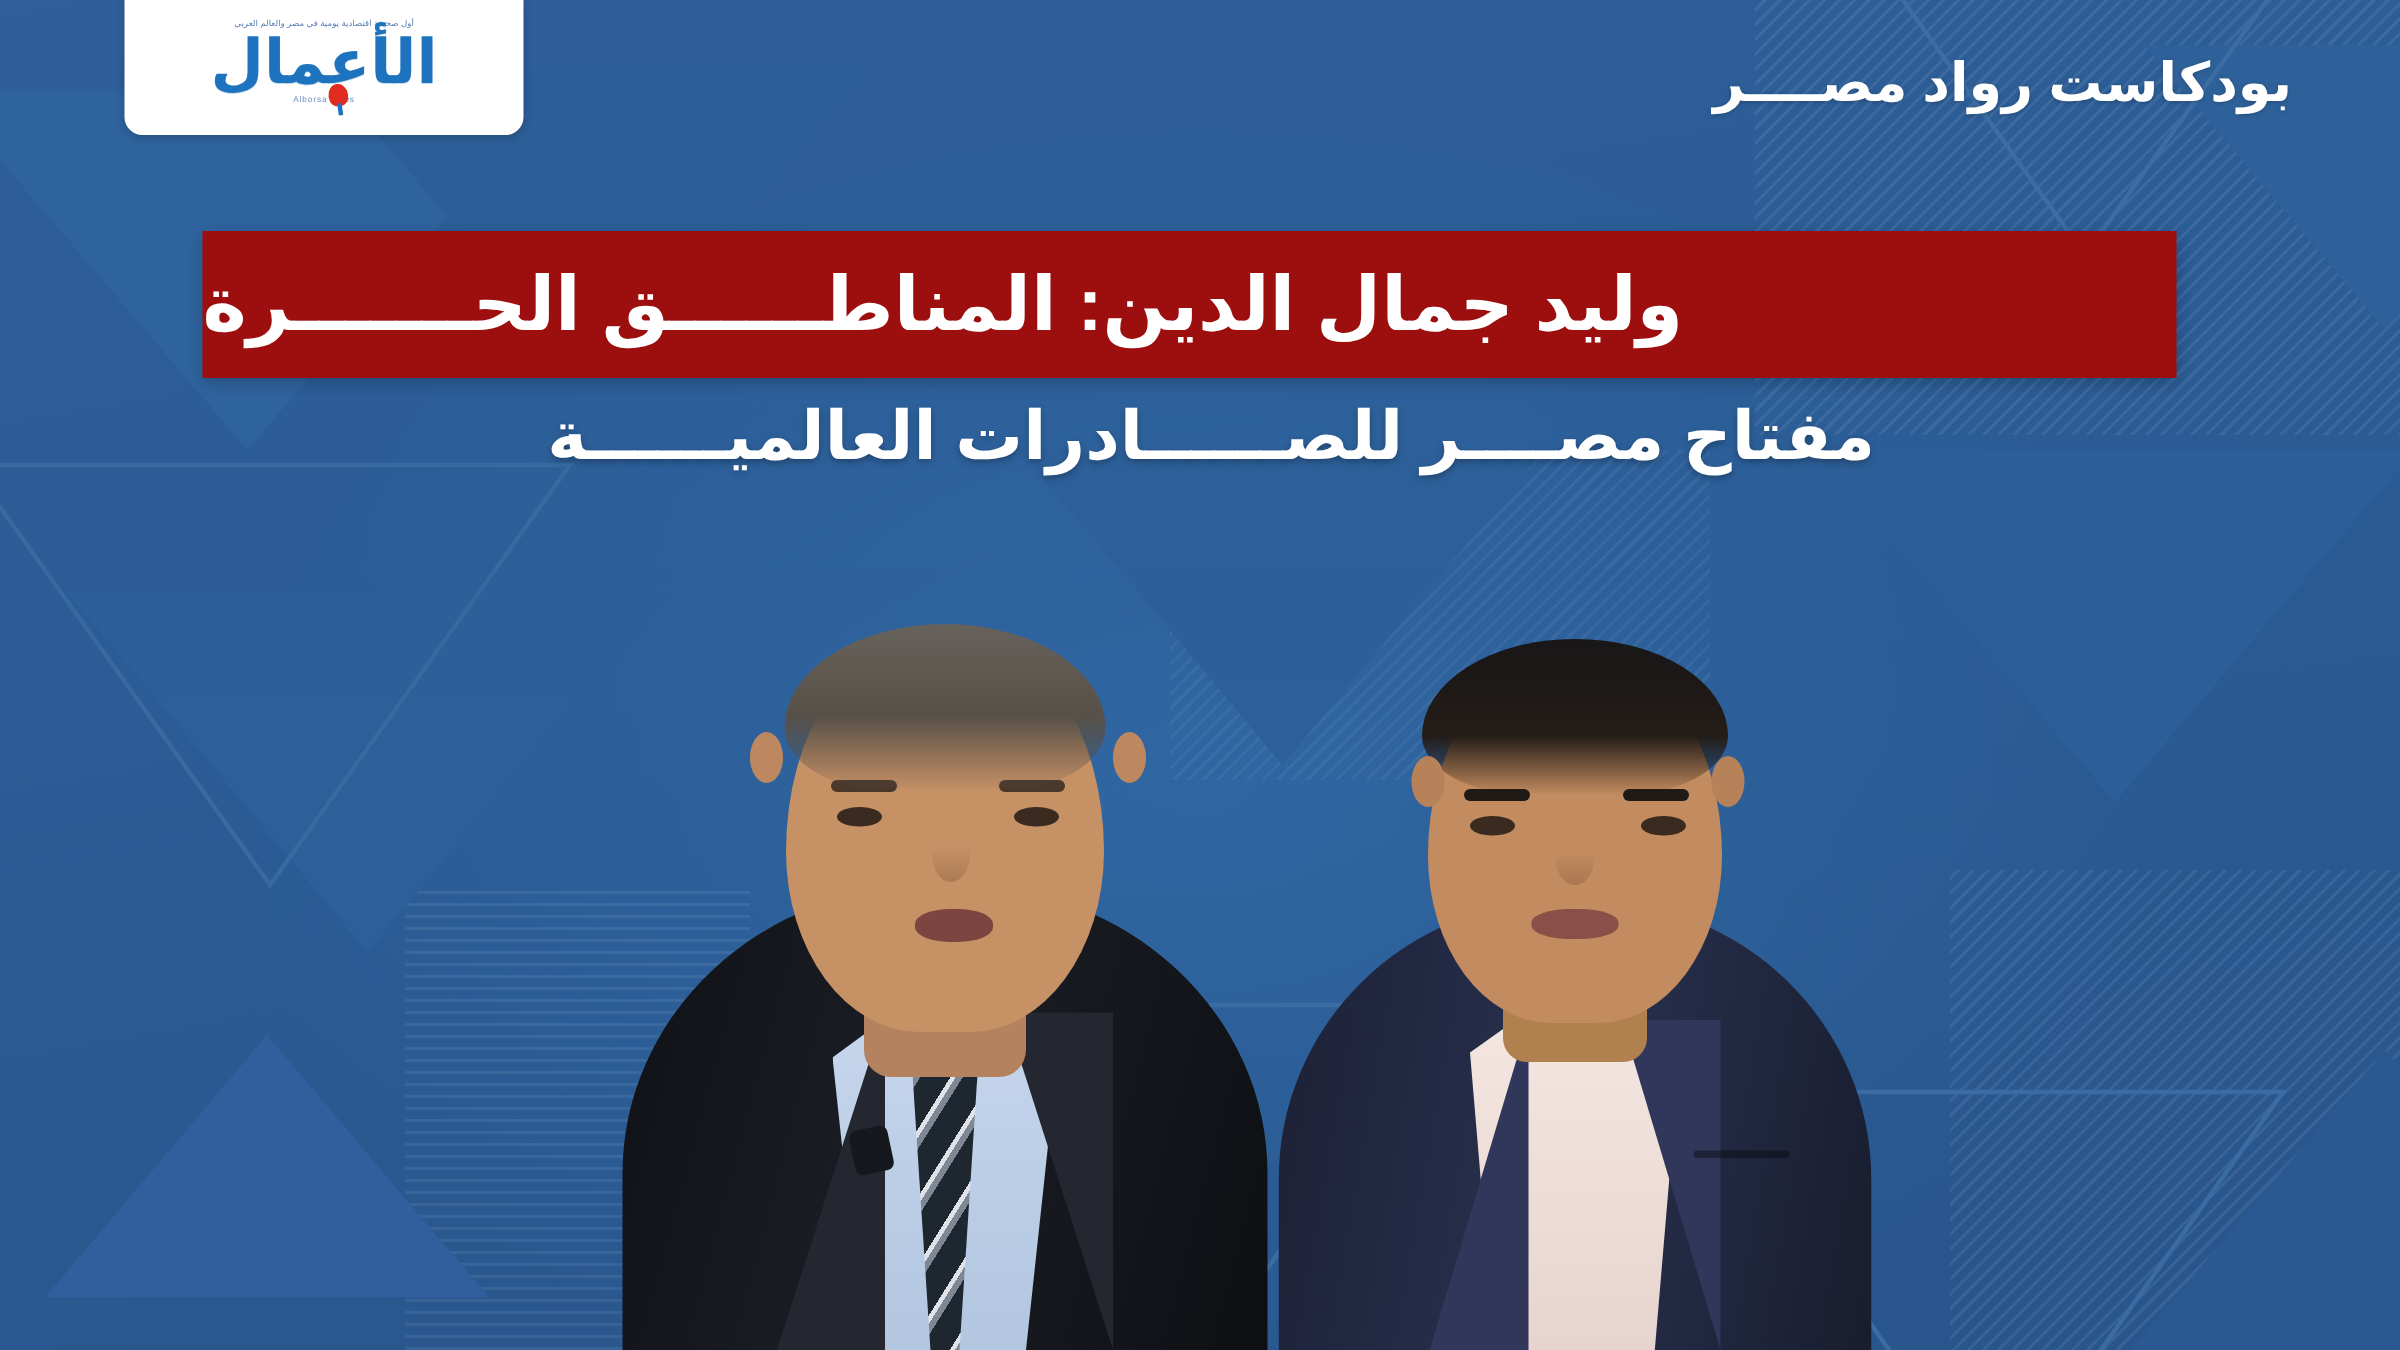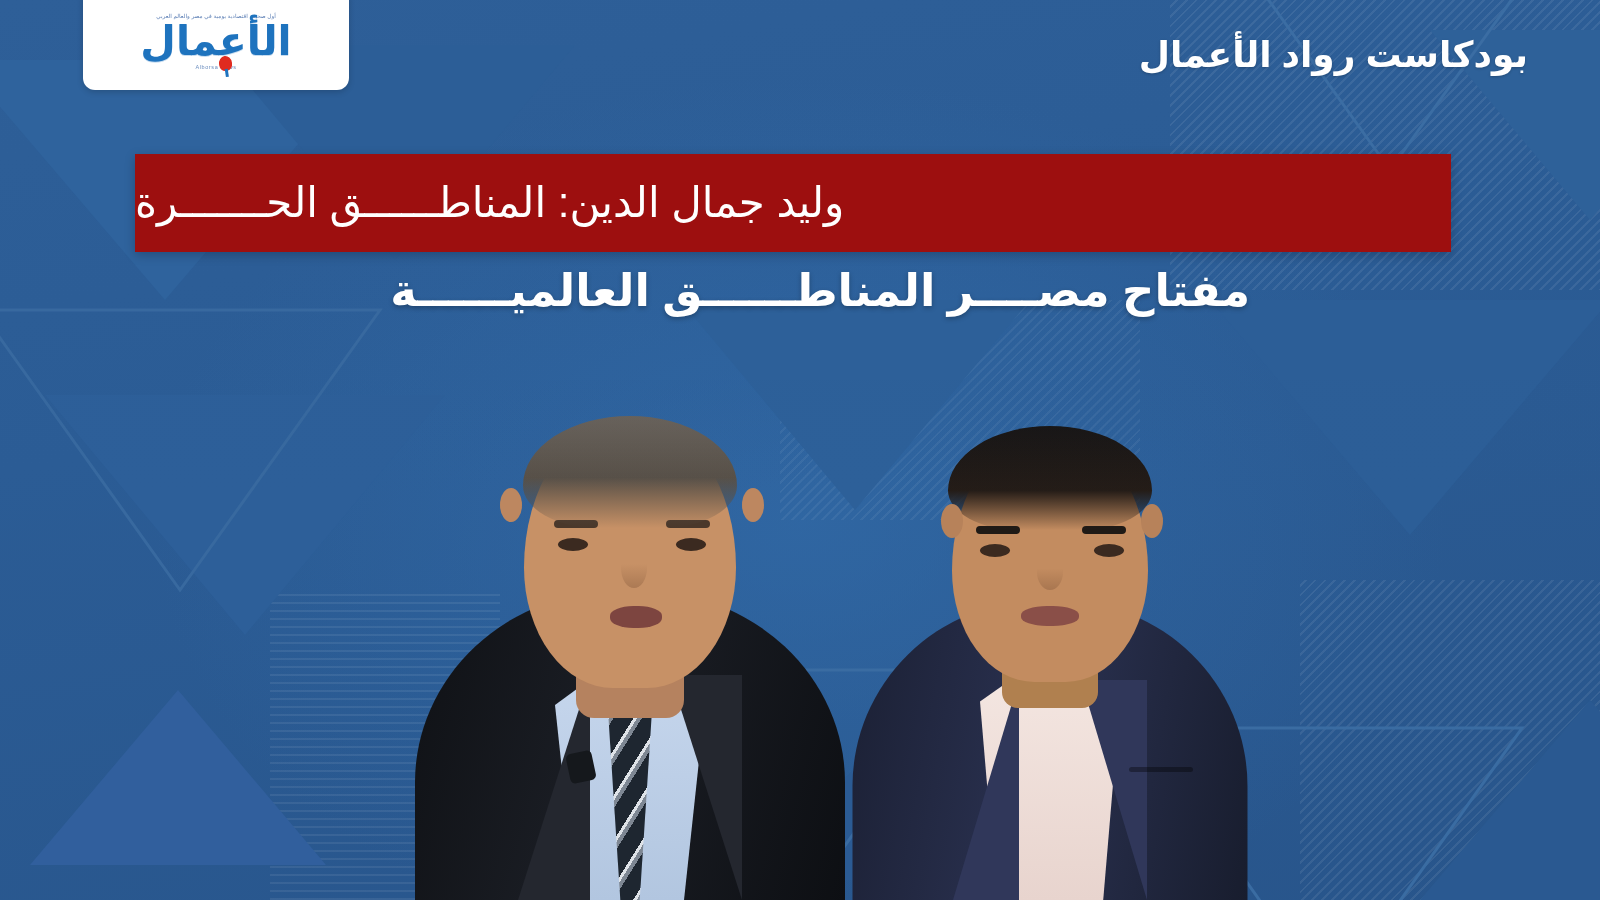--- a/index.html
+++ b/index.html
@@ -163,22 +163,22 @@
     background: #9d0f0f;
     box-shadow: 0 3px 10px rgba(0,0,0,0.22);
     display: flex;
     align-items: center;
     justify-content: flex-end;
     padding-right: 52px;
     box-sizing: border-box;
   }
   #title-line-1 {
     color: #ffffff;
-    font-size: 42px;
-    font-weight: normal;
+    font-size: 50px;
+    font-weight: bold;
     white-space: nowrap;
     letter-spacing: 0px;
     line-height: 1;
   }
 
   #title-line-2 {
     position: absolute;
     right: 350px;
     top: 268px;
     color: #ffffff;
@@ -429,20 +429,20 @@
 
   <div id="logo-card">
     <div id="logo-tagline-top">أول صحيفة اقتصادية يومية في مصر والعالم العربي</div>
     <div id="logo-wordmark">
       <span>الأعمال</span>
       <span id="logo-dot"></span>
     </div>
     <div id="logo-tagline-bottom">Alborsa News</div>
   </div>
 
-  <div id="eyebrow">بودكاست رواد الأعمال</div>
+  <div id="eyebrow">بودكاست رواد مصــــر</div>
 
   <div id="title-bar">
     <div id="title-line-1">وليد جمال الدين: المناطــــــق الحـــــــرة</div>
   </div>
-  <div id="title-line-2">مفتاح مصــــر المناطــــــق العالميــــــة</div>
+  <div id="title-line-2">مفتاح مصــــر للصــــــادرات العالميــــــة</div>
 
 </div>
 
 </body></html>

